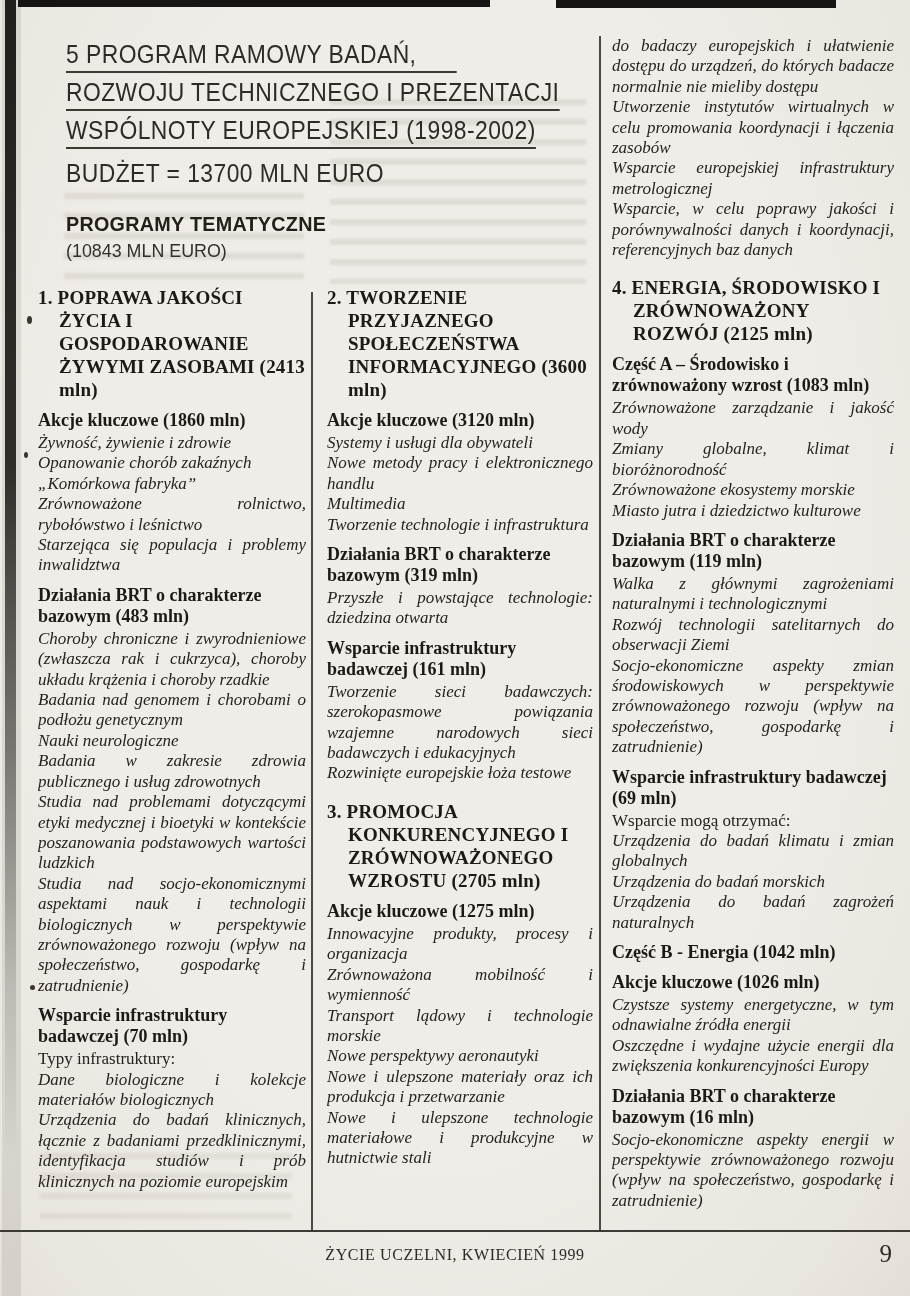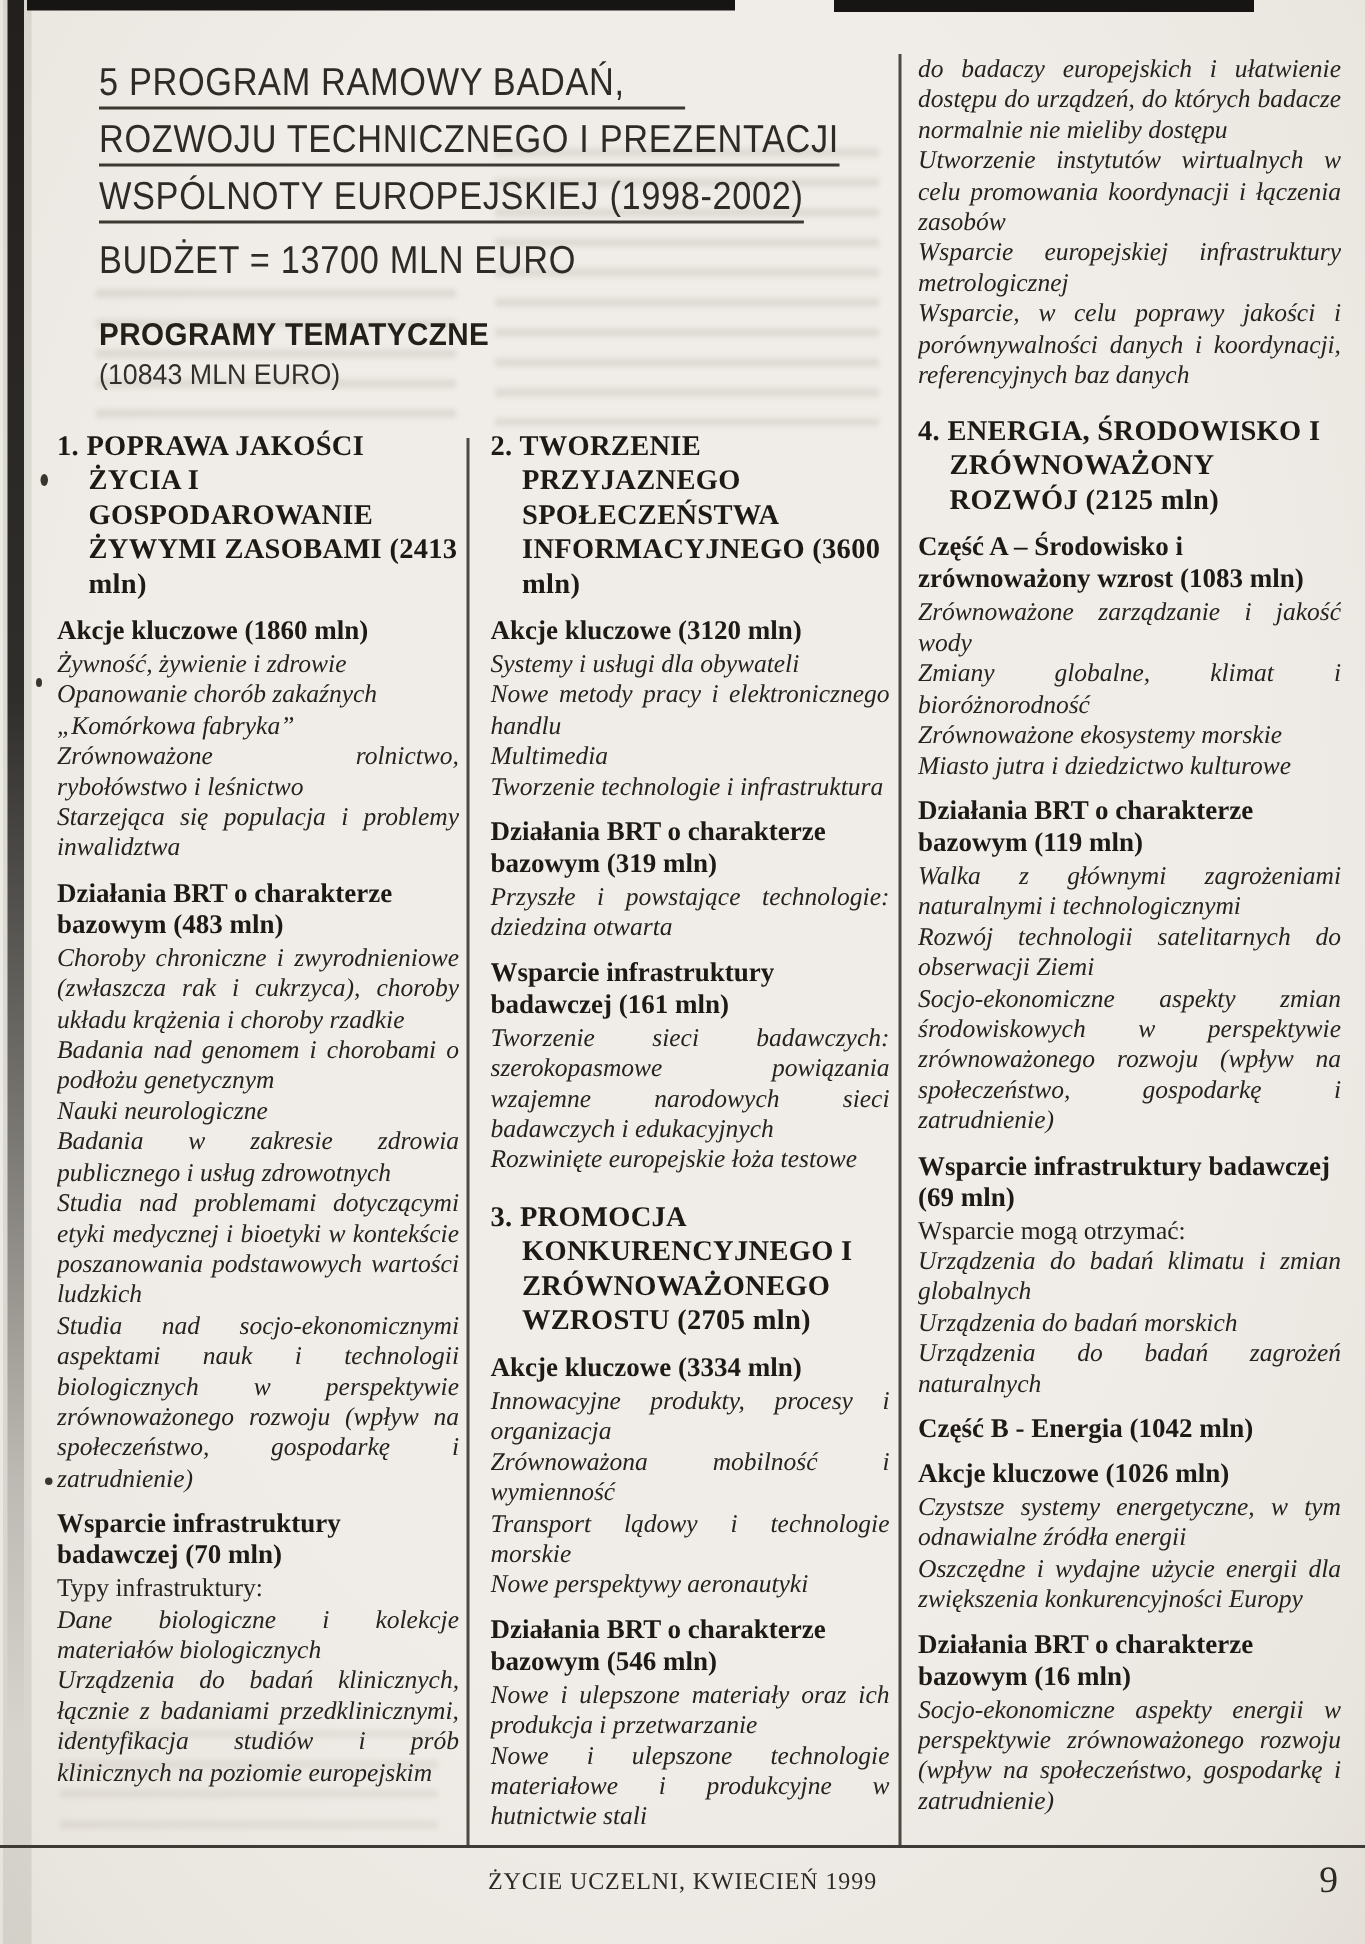--- a/index.html
+++ b/index.html
@@ -108,26 +108,25 @@
       <div class="blk-italic">Systemy i usługi dla obywateli</div>
       <div class="blk-italic">Nowe metody pracy i elektronicznego handlu</div>
       <div class="blk-italic">Multimedia</div>
       <div class="blk-italic">Tworzenie technologie i infrastruktura</div>
       <div class="blk-subhead">Działania BRT o charakterze bazowym (319 mln)</div>
       <div class="blk-italic">Przyszłe i powstające technologie: dziedzina otwarta</div>
       <div class="blk-subhead">Wsparcie infrastruktury badawczej (161 mln)</div>
       <div class="blk-italic">Tworzenie sieci badawczych: szerokopasmowe powiązania wzajemne narodowych sieci badawczych i edukacyjnych</div>
       <div class="blk-italic">Rozwinięte europejskie łoża testowe</div>
       <div class="blk-program">3. PROMOCJA KONKURENCYJNEGO I ZRÓWNOWAŻONEGO WZROSTU (2705 mln)</div>
-      <div class="blk-subhead">Akcje kluczowe (3334 mln)</div>
+      <div class="blk-subhead">Akcje kluczowe (1275 mln)</div>
       <div class="blk-italic">Innowacyjne produkty, procesy i organizacja</div>
       <div class="blk-italic">Zrównoważona mobilność i wymienność</div>
       <div class="blk-italic">Transport lądowy i technologie morskie</div>
       <div class="blk-italic">Nowe perspektywy aeronautyki</div>
-      <div class="blk-subhead">Działania BRT o charakterze bazowym (546 mln)</div>
       <div class="blk-italic">Nowe i ulepszone materiały oraz ich produkcja i przetwarzanie</div>
       <div class="blk-italic">Nowe i ulepszone technologie materiałowe i produkcyjne w hutnictwie stali</div>
     </div>
   <div class="col col3" id="col-2">
       <div class="blk-italic">do badaczy europejskich i ułatwienie dostępu do urządzeń, do których badacze normalnie nie mieliby dostępu</div>
       <div class="blk-italic">Utworzenie instytutów wirtualnych w celu promowania koordynacji i łączenia zasobów</div>
       <div class="blk-italic">Wsparcie europejskiej infrastruktury metrologicznej</div>
       <div class="blk-italic">Wsparcie, w celu poprawy jakości i porównywalności danych i koordynacji, referencyjnych baz danych</div>
       <div class="blk-program">4. ENERGIA, ŚRODOWISKO I ZRÓWNOWAŻONY ROZWÓJ (2125 mln)</div>
       <div class="blk-subhead">Część A – Środowisko i zrównoważony wzrost (1083 mln)</div>

